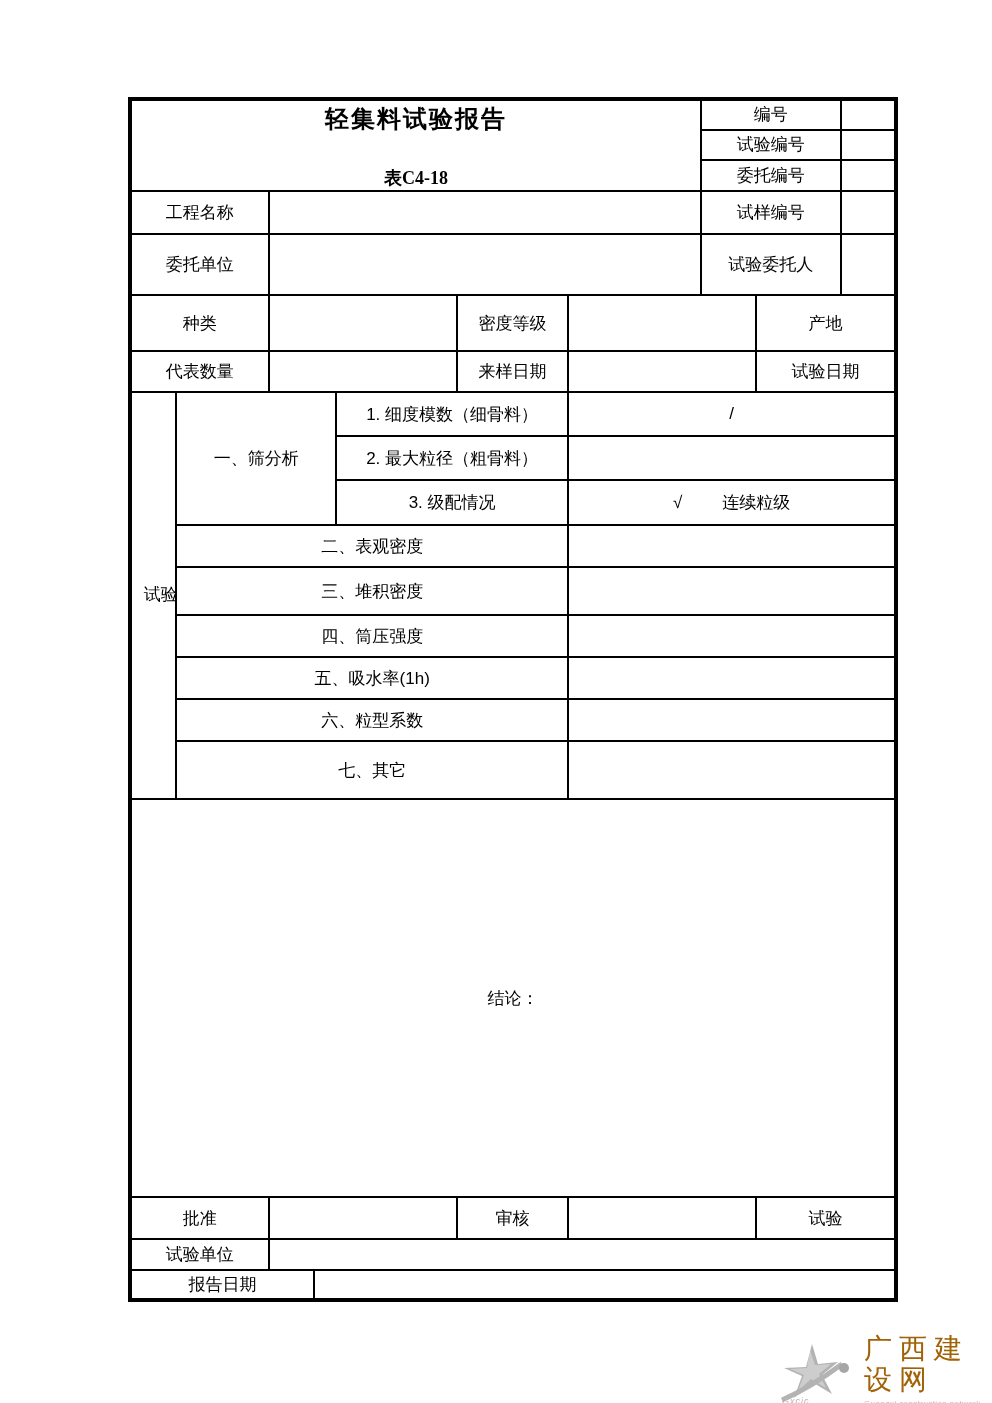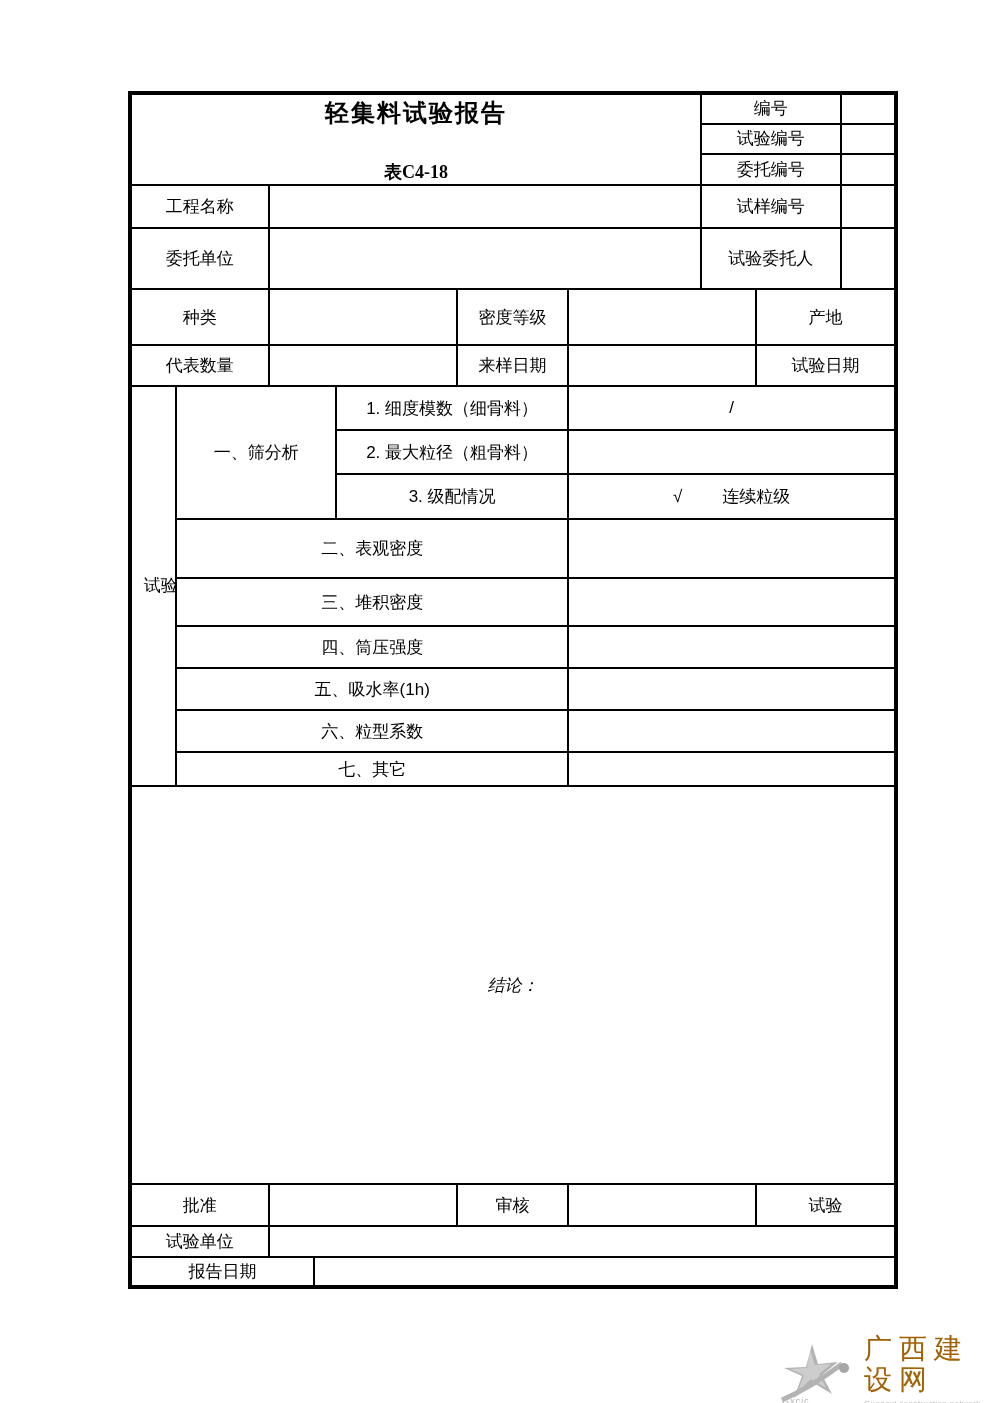--- a/index.html
+++ b/index.html
@@ -5,21 +5,21 @@
   * { margin:0; padding:0; box-sizing:border-box; }
   html,body { background:#ffffff; }
   .page {
     position:relative;
     width:992px; height:1403px;
     background:#ffffff;
     font-family:"Liberation Sans","DejaVu Sans",sans-serif;
     color:#000;
   }
   table.form {
-    position:absolute; left:128px; top:91px;
+    position:absolute; left:128px; top:97px;
     border-collapse:collapse; table-layout:fixed;
     width:770px;
     font-size:17px;
   }
   table.form { border:4px solid #000; }
   table.form td {
     border:2px solid #000;
     padding:0;
     vertical-align:middle;
     text-align:center;
@@ -40,21 +40,20 @@
   td.sub-left { text-align:left; padding-left:6px; }
   td.slash { text-align:right; padding-right:50px; }
   td.vert div {
     width:1.15em; margin:0 auto;
     word-break:break-all; line-height:1.32;
     font-size:17px;
   }
   td.conclusion {
     vertical-align:top; text-align:left;
     padding:4px 4px;
-    font-style:italic;
   }
   .check { display:inline-block; margin-right:40px; }
   .footer-note {
     position:absolute; left:130px; top:1252px;
     font-weight:bold; font-size:17px;
   }
   .watermark {
     position:absolute; left:776px; top:1334px;
     display:flex; align-items:center;
   }
@@ -153,41 +152,41 @@
     <tr style="height:44px">
       <td class="sub-left" colspan="2">2. 最大粒径（粗骨料）</td>
       <td colspan="4"></td>
     </tr>
     <tr style="height:45px">
       <td class="sub-left" colspan="2">3. 级配情况</td>
       <td colspan="4">
         <span class="check">√</span><span>连续粒级</span>
       </td>
     </tr>
-    <tr style="height:59px">
+    <tr style="height:42px">
       <td class="left" colspan="5">二、表观密度</td>
       <td colspan="4"></td>
     </tr>
     <tr style="height:48px">
       <td class="left" colspan="5">三、堆积密度</td>
       <td colspan="4"></td>
     </tr>
     <tr style="height:42px">
       <td class="left" colspan="5">四、筒压强度</td>
       <td colspan="4"></td>
     </tr>
     <tr style="height:42px">
       <td class="left" colspan="5">五、吸水率(1h)</td>
       <td colspan="4"></td>
     </tr>
     <tr style="height:42px">
       <td class="left" colspan="5">六、粒型系数</td>
       <td colspan="4"></td>
     </tr>
-    <tr style="height:34px">
+    <tr style="height:58px">
       <td class="left" colspan="5">七、其它</td>
       <td colspan="4"></td>
     </tr>
 
     <tr style="height:398px">
       <td class="conclusion" colspan="10">
         <span>结论：</span><span></span>
       </td>
     </tr>
 

